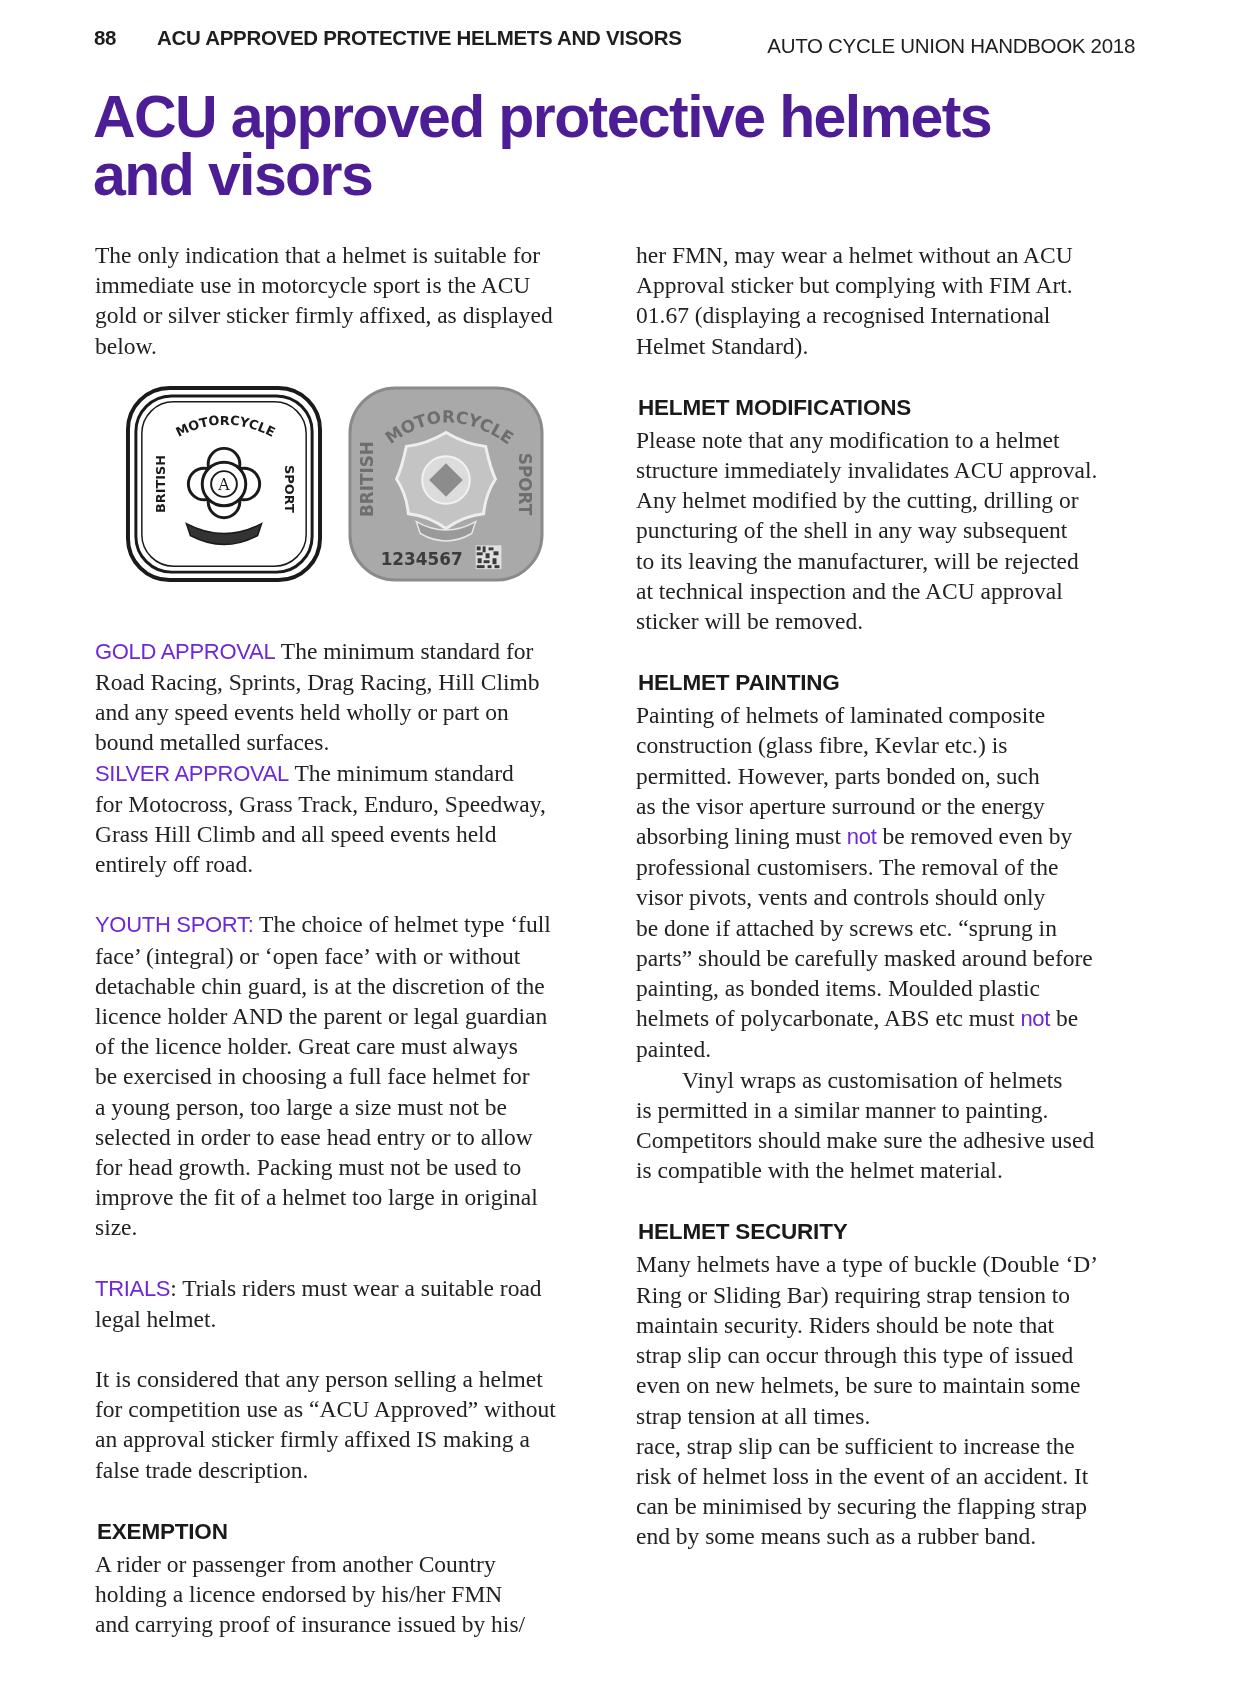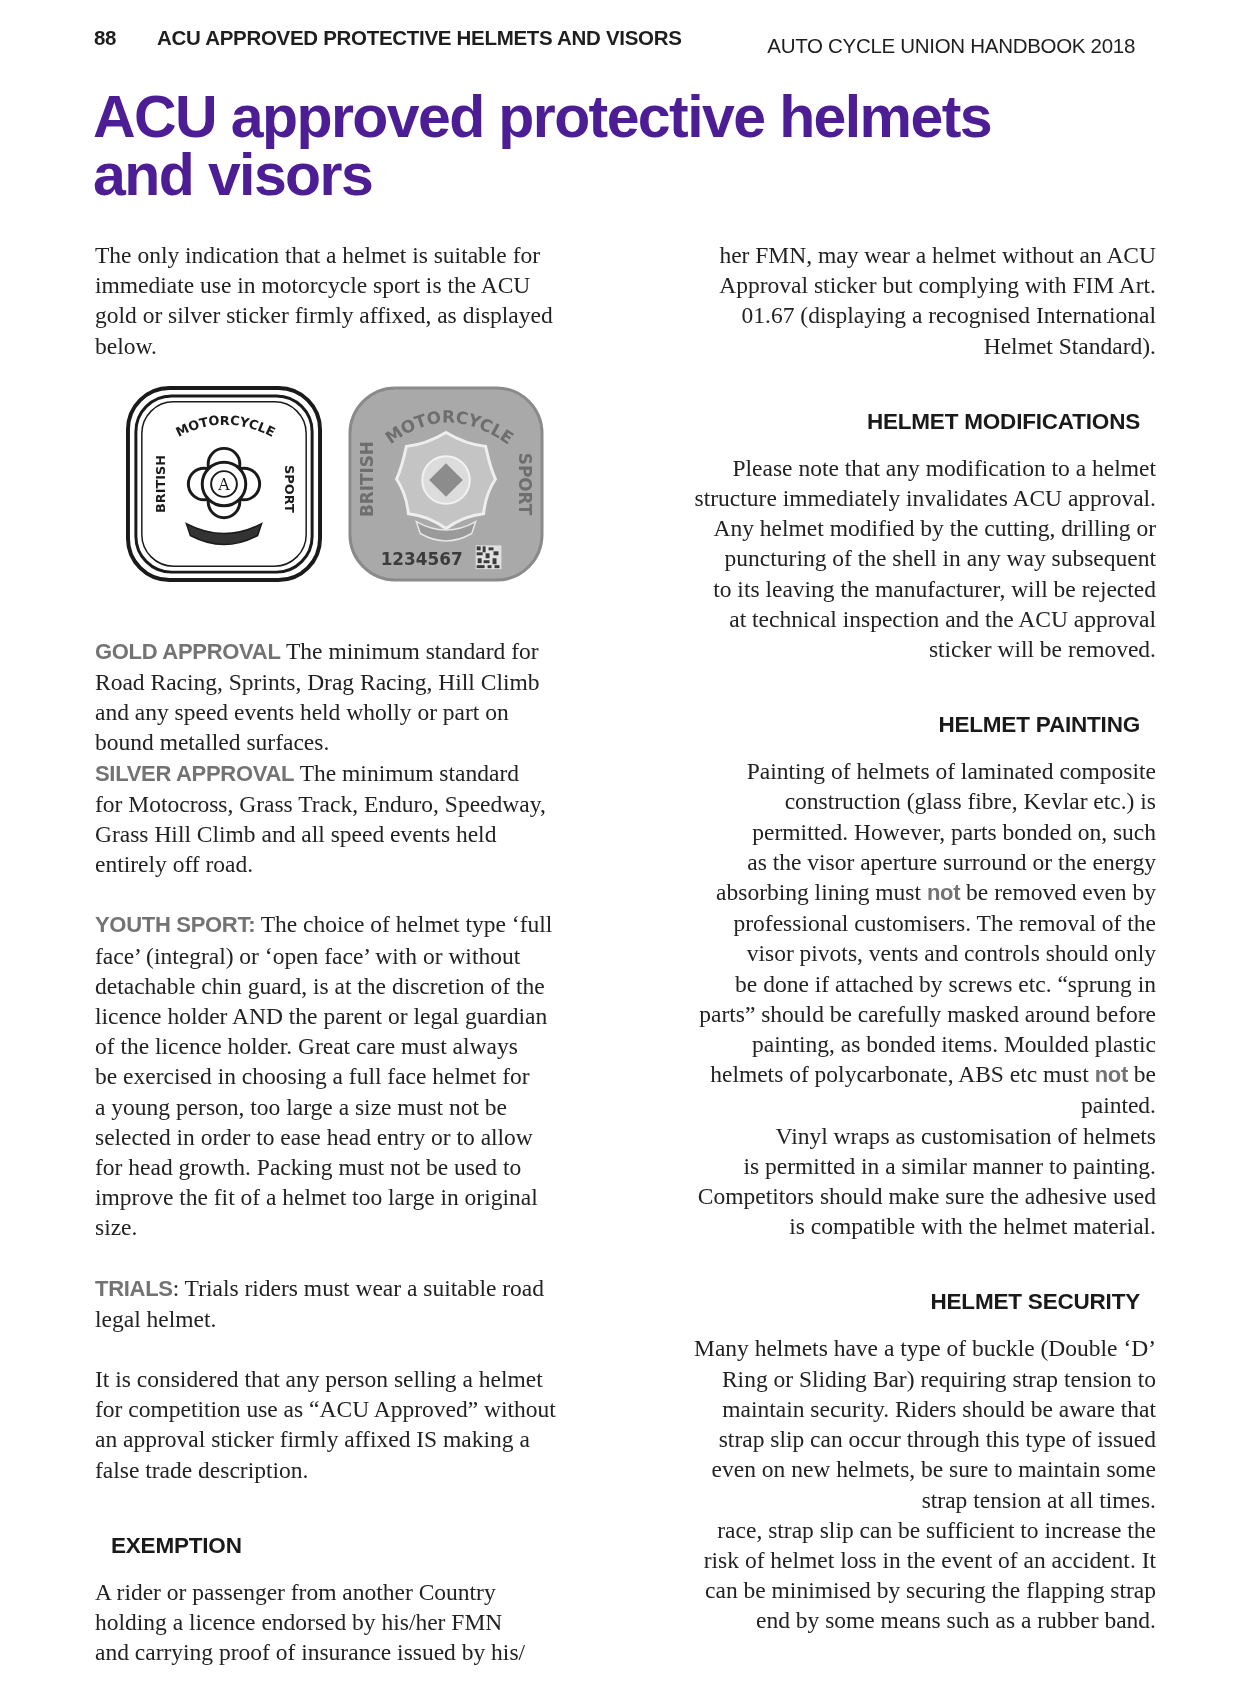--- a/index.html
+++ b/index.html
@@ -8,25 +8,25 @@
     font-family: "Liberation Sans", sans-serif; font-size: 20.5px; letter-spacing: -0.3px; }
   .running-head .pgnum { position: absolute; left: 0; top: 0; font-weight: bold; }
   .running-head .section { position: absolute; left: 63px; top: 0; font-weight: bold; }
   .running-head .book { position: absolute; right: 0; top: 8px; font-weight: normal; }
   .page-title { position: absolute; left: 93px; top: 88px; width: 1040px; margin: 0;
     font-family: "Liberation Sans", sans-serif; font-weight: bold; font-size: 59px;
     line-height: 58px; letter-spacing: -1.6px; color: #4c1d95; }
   .col { position: absolute; top: 240px; width: 520px;
     font-family: "Liberation Serif", serif; font-size: 23.5px; line-height: 30.2px; color: #222; }
   .col.left { left: 95px; }
-  .col.right { left: 636px; width: 520px; text-align: right; }
+  .col.right { left: 636px; width: 520px; }
   .col p { margin: 0; }
   .gap { height: 30px; }
-  .bl { font-family: "Liberation Sans", sans-serif; font-weight: bold; font-size: 22px; letter-spacing: -0.3px; color: #737373; }
-  h2.sec { margin: 16px; font-family: "Liberation Sans", sans-serif; font-weight: bold; font-size: 22.5px;
+  .bl { font-family: "Liberation Sans", sans-serif; font-weight: normal; font-size: 22px; letter-spacing: -0.3px; color: #6d28d9; }
+  h2.sec { margin: 2px; font-family: "Liberation Sans", sans-serif; font-weight: bold; font-size: 22.5px;
     line-height: 30px; letter-spacing: -0.2px; color: #1a1a1a; }
   .indent { text-indent: 46px; }
   .stickers { position: relative; height: 265px; margin: 10px 0 0 30px; }
   .sticker { position: absolute; top: 14px; width: 198px; height: 198px; }
   .sticker.gold { left: 0; }
   .sticker.silver { left: 222px; }
   .line { display: block; white-space: nowrap; }
 </style>
 </head>
 <body>
@@ -199,21 +199,21 @@
     <span class="line">is permitted in a similar manner to painting.</span>
     <span class="line">Competitors should make sure the adhesive used</span>
     <span class="line">is compatible with the helmet material.</span>
   </p>
   <div class="gap"></div>
 
   <h2 class="sec">HELMET SECURITY</h2>
   <p>
     <span class="line">Many helmets have a type of buckle (Double ‘D’</span>
     <span class="line">Ring or Sliding Bar) requiring strap tension to</span>
-    <span class="line">maintain security. Riders should be aware that</span>
+    <span class="line">maintain security. Riders should be note that</span>
     <span class="line">strap slip can occur through this type of issued</span>
     <span class="line">even on new helmets, be sure to maintain some</span>
     <span class="line">strap tension at all times.</span>
   </p>
   <p>
     <span class="line">race, strap slip can be sufficient to increase the</span>
     <span class="line">risk of helmet loss in the event of an accident. It</span>
     <span class="line">can be minimised by securing the flapping strap</span>
     <span class="line">end by some means such as a rubber band.</span>
   </p>

